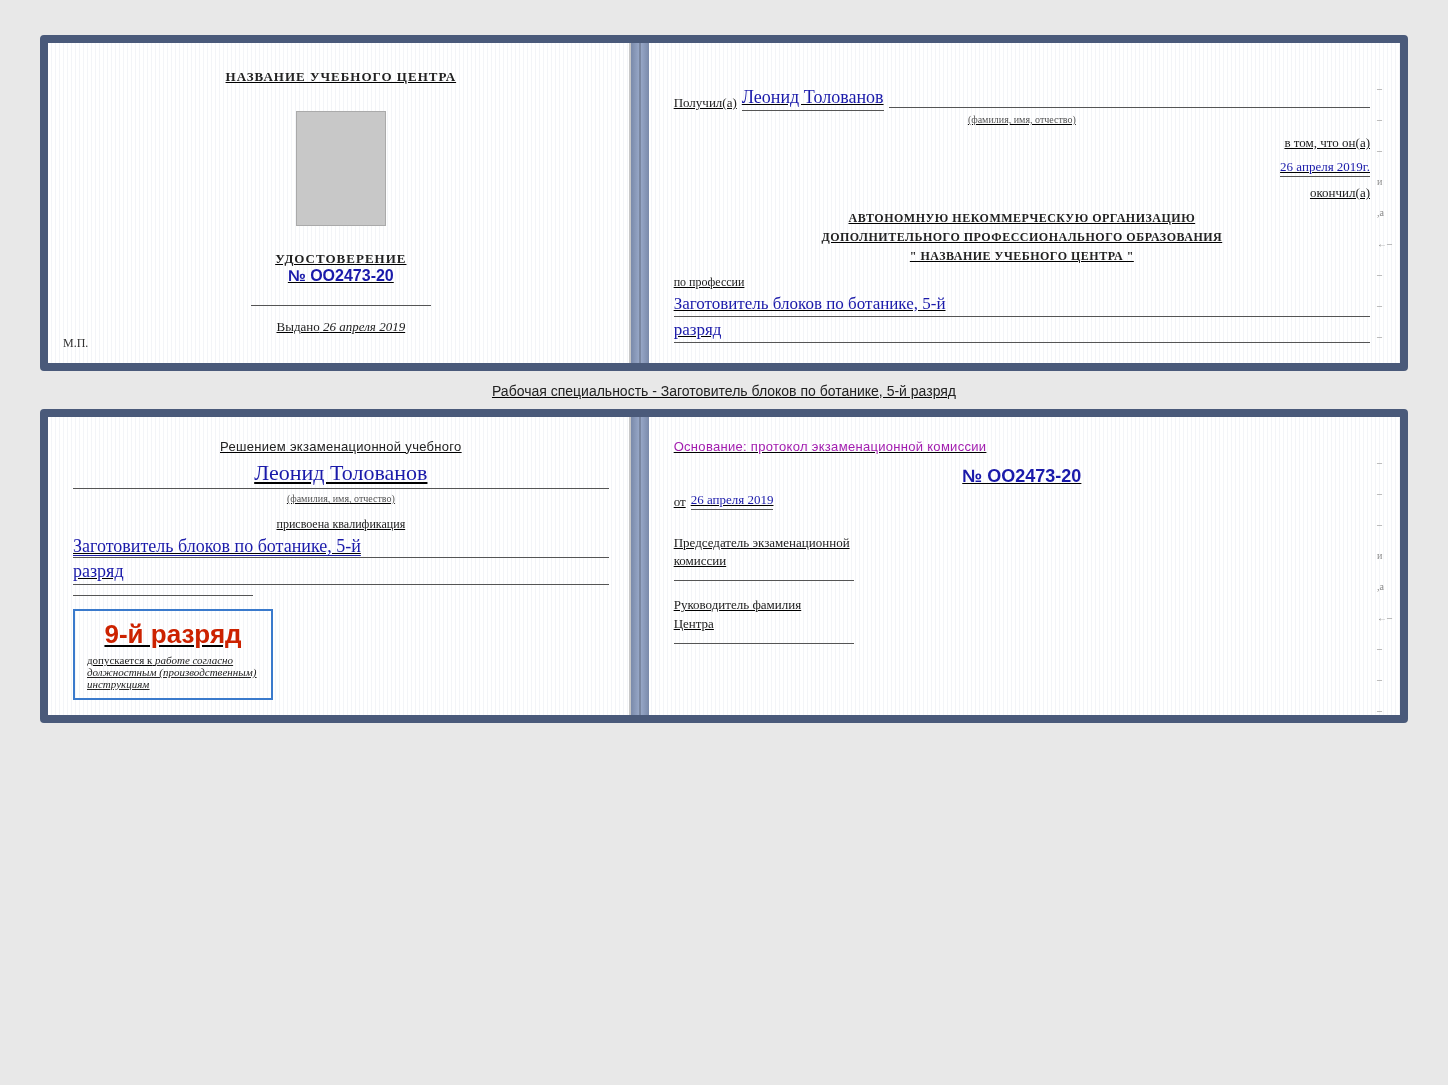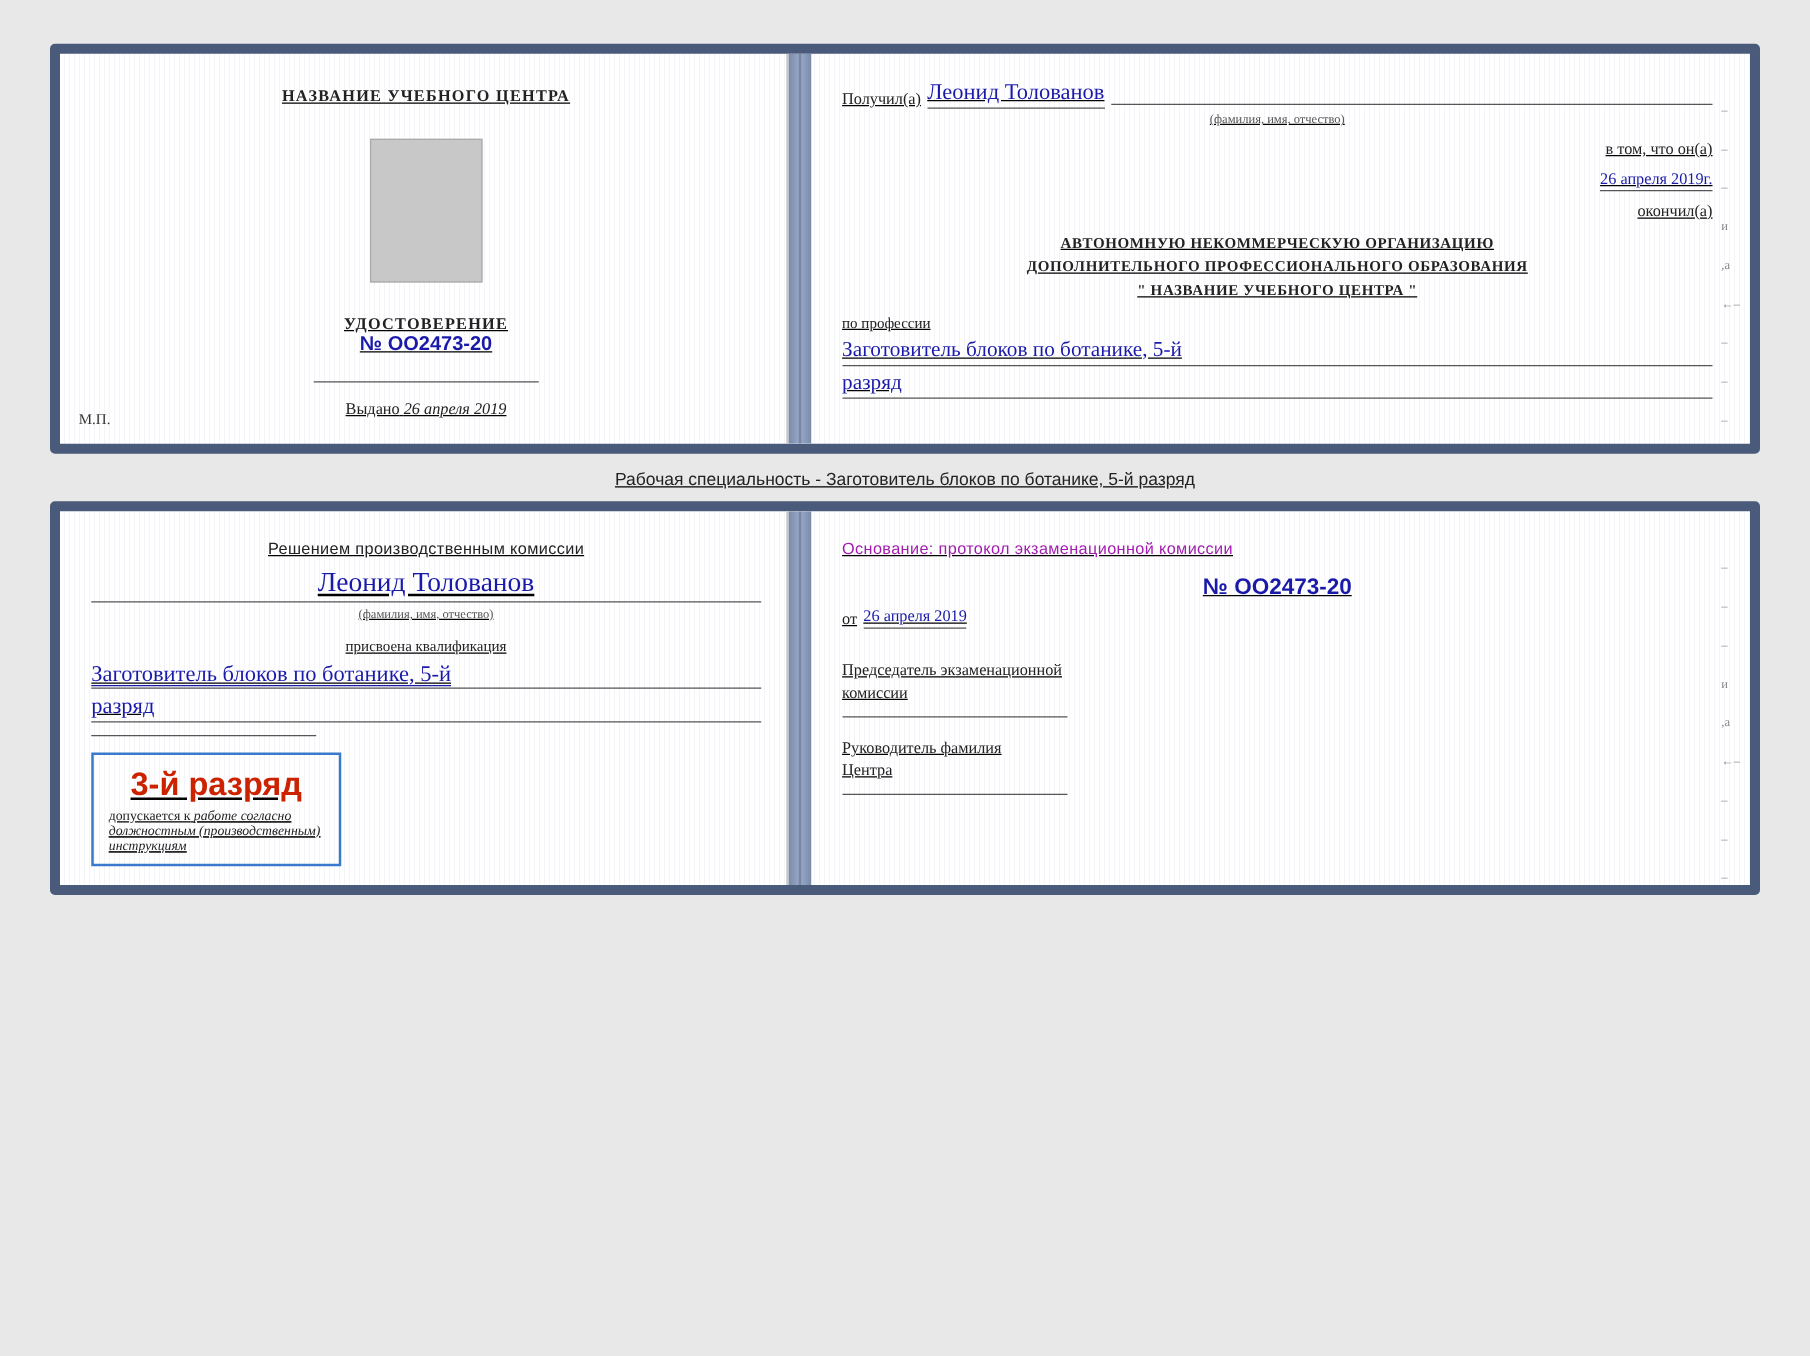--- a/index.html
+++ b/index.html
@@ -146,20 +146,21 @@
     }
 
     
     .poluchil-row {
       font-size: 13px;
       color: #222;
       margin-bottom: 3px;
       display: flex;
       align-items: flex-end;
       gap: 5px;
+      margin-top: 24px;
     }
 
     .handwritten {
       font-family: 'Segoe Script', 'Comic Sans MS', cursive;
       font-size: 18px;
       color: #1a1aaa;
       border-bottom: 1px solid #555;
       padding-bottom: 2px;
       display: inline-block;
     }
@@ -432,30 +433,30 @@
         <span style="font-size:10px; color:#888;">–</span>
       </div>
     </div>
   </div>
 
   <div class="separator-text">Рабочая специальность - Заготовитель блоков по ботанике, 5-й разряд</div>
 
   <div class="doc-card">
 
     <div class="doc-left doc2-left" style="align-items:flex-start; justify-content:flex-start;">
-      <div class="reshen-text" style="text-align:center; width:100%;">Решением производственным комиссии</div>
+      <div class="reshen-text" style="text-align:center; width:100%;">Решением экзаменационной учебного</div>
       <span class="name-handwritten-big" style="width:100%;">Леонид Толованов</span>
       <span class="small-hint" style="width:100%; margin-bottom:5px;">(фамилия, имя, отчество)</span>
       <div class="prisvoena-text" style="width:100%;">присвоена квалификация</div>
       <span class="prof-big-handwritten" style="width:100%;">Заготовитель блоков по ботанике, 5-й</span>
       <span class="razryad-big-handwritten" style="width:100%;">разряд</span>
       <div class="sign-line-short"></div>
 
       <div class="stamp-box">
-        <span class="stamp-number">3-й разряд</span>
+        <span class="stamp-number">9-й разряд</span>
         <div class="dopuskaetsya">
           <span>допускается к</span>
           <em>работе согласно должностным (производственным) инструкциям</em>
         </div>
       </div>
     </div>
 
     <div class="spine"></div>
 
     <div class="doc-right">

